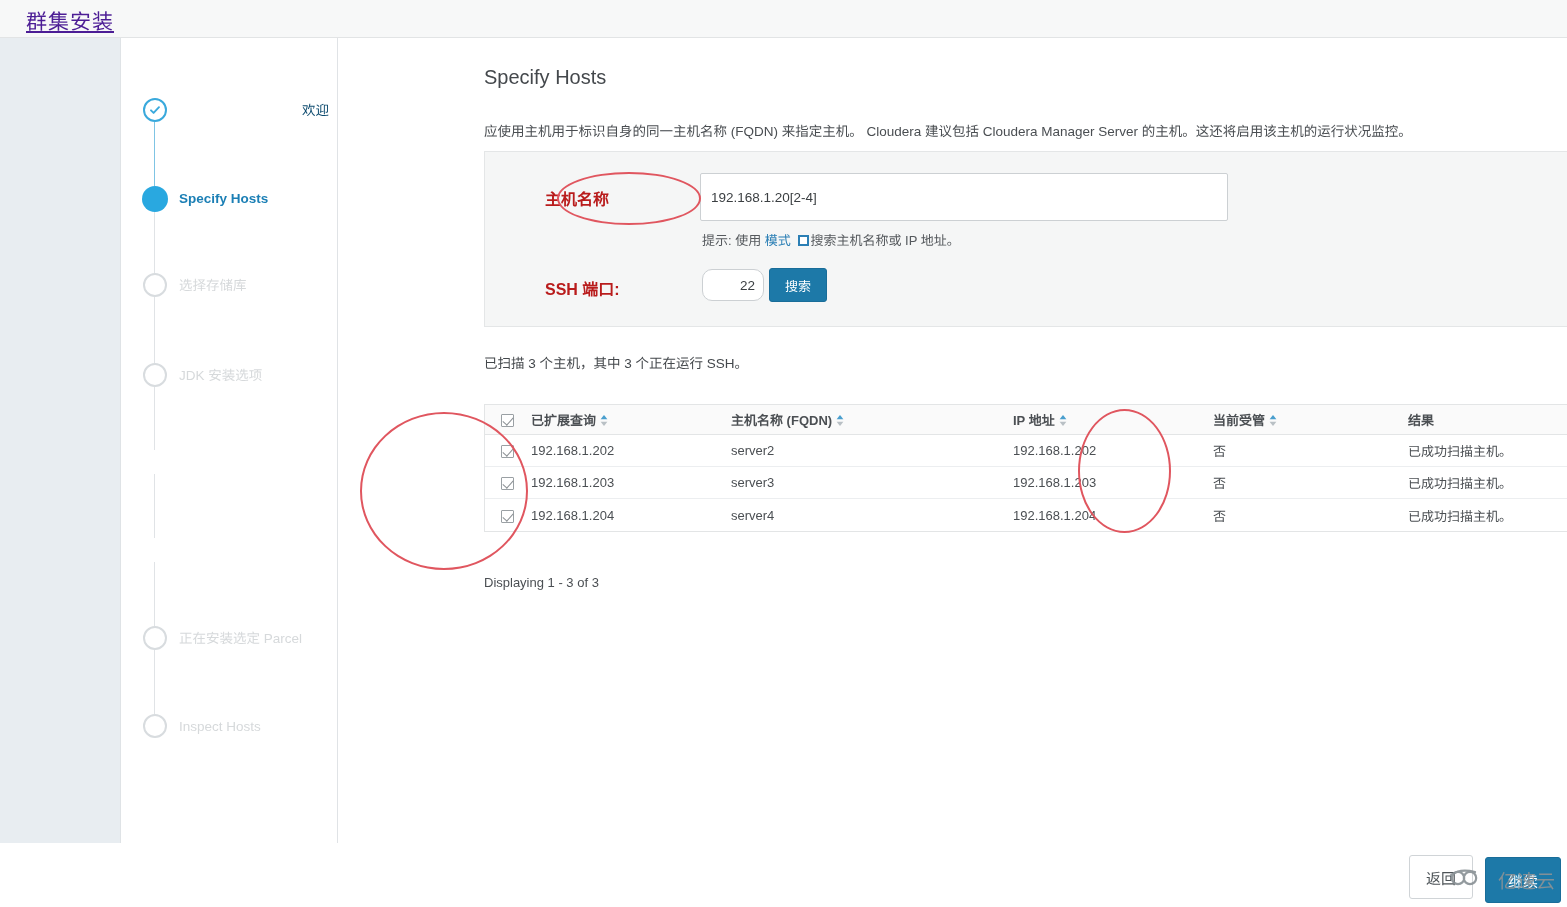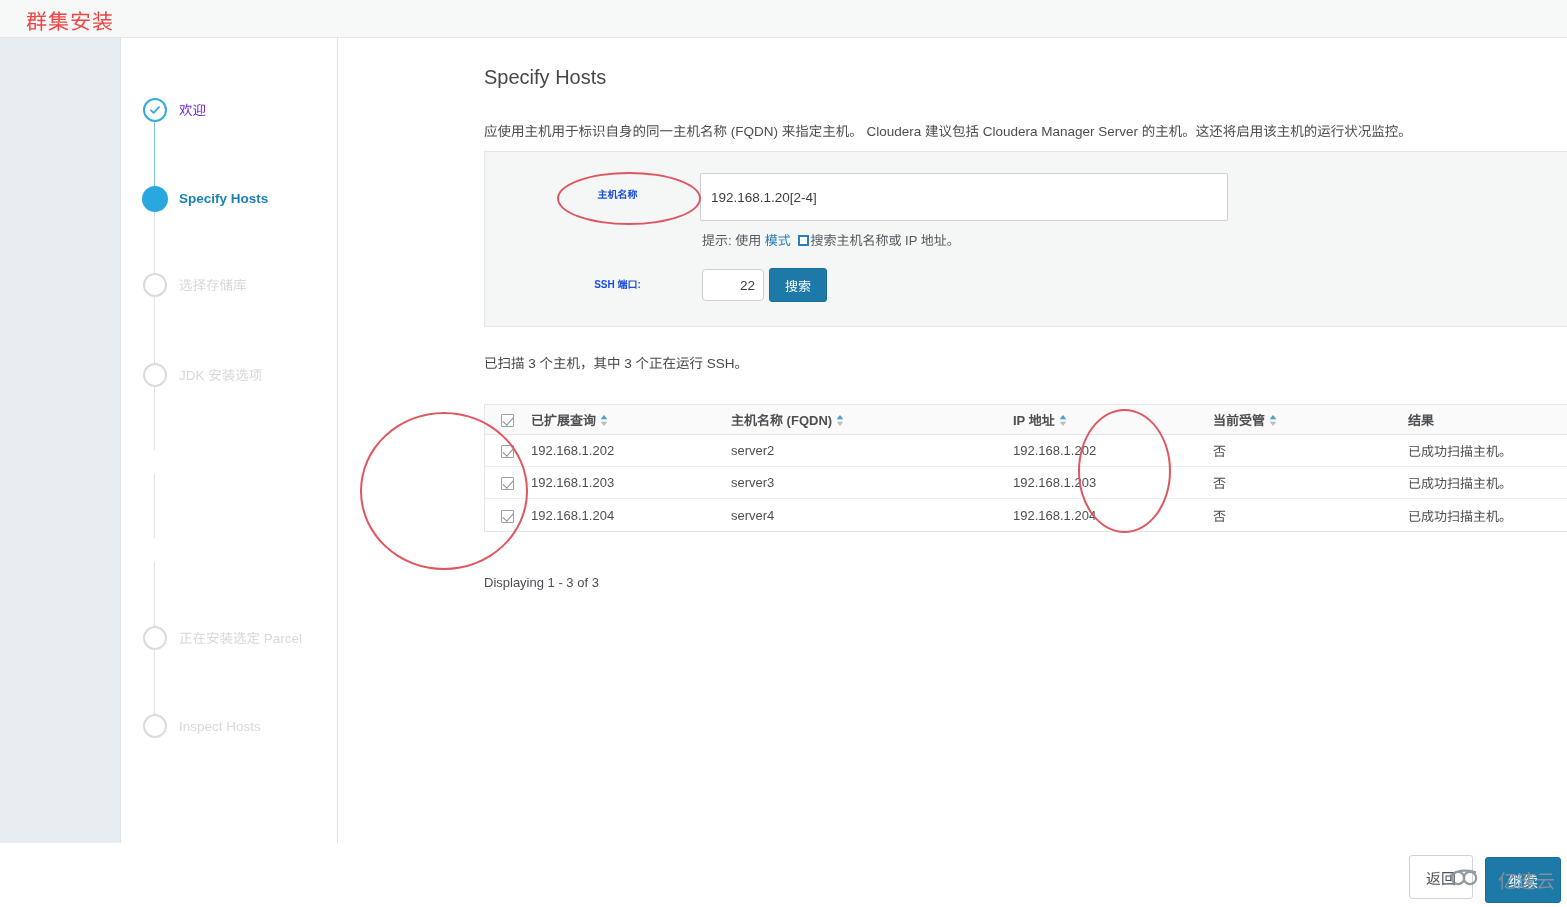--- a/index.html
+++ b/index.html
@@ -12,22 +12,23 @@
   }
   #root { position: relative; width: 1567px; height: 907px; background: #ffffff; }
 
   
   .titlebar {
     position: absolute; left: 0; top: 0; width: 1567px; height: 38px;
     background: #f7f8f8; border-bottom: 1px solid #e2e4e5;
   }
   .titlebar .title {
     position: absolute; left: 26px; top: 5px;
-    font-size: 21px; color: #ef4444; letter-spacing: 1px;
+    font-size: 21px; color: #4c1d95; letter-spacing: 1px;
     white-space: nowrap;
+    text-decoration: underline;
   }
 
   
   .page-body {
     position: absolute; left: 0; top: 38px; width: 1567px; height: 805px;
     background: #e8edf1;
   }
   .wizard {
     position: absolute; left: 120px; top: 0; width: 1447px; height: 805px;
     background: #ffffff; border-left: 1px solid #dfe3e6;
@@ -46,21 +47,21 @@
   .step-dot.done {
     border-color: #3aa9dc; background: #ffffff;
     display: flex; align-items: center; justify-content: center;
   }
   .step-dot.done svg { display: block; }
   .step-dot.active { border: none; background: #29a8e0; width: 26px; height: 26px; left: 21px; }
   .step-label {
     position: absolute; left: 58px; font-size: 13.5px; line-height: 19px;
     width: 150px;
   }
-  .step-label.done  { color: #6d28d9; }
+  .step-label.done  { color: #0c4a6e; text-align: right; }
   .step-label.active{ color: #1b7fb5; font-weight: bold; }
   .step-label.todo  { color: #d6d9db; }
   .connector { position: absolute; left: 33px; width: 1px; background: #e0e3e6; }
   .connector.lit { background: #7fc4e4; width: 1px; }
 
   
   .main {
     position: absolute; left: 218px; top: 0; right: 0; height: 805px;
     background: #ffffff; padding: 0;
   }
@@ -72,42 +73,42 @@
     position: absolute; left: 145px; top: 84px; width: 1180px;
     font-size: 13.5px; color: #4a4e52; line-height: 20px;
   }
 
   
   .searchpanel {
     position: absolute; left: 145px; top: 113px; width: 1172px; height: 176px;
     background: #f5f6f6; border: 1px solid #e4e6e7;
   }
   .flabel {
-    position: absolute; font-size: 10px; color: #1d4ed8; font-weight: bold;
-    text-align: center;
+    position: absolute; font-size: 16px; color: #b91c1c; font-weight: bold;
+    text-align: left;
   }
   .hostinput {
     position: absolute; left: 215px; top: 21px; width: 528px; height: 48px;
     background: #ffffff; border: 1px solid #ccd0d3; border-radius: 2px;
     font-size: 13.5px; color: #3b3f42; padding: 6px 10px;
     font-family: "Liberation Sans", sans-serif;
     outline: none;
   }
   .hint {
     position: absolute; left: 217px; top: 78px;
     font-size: 13px; color: #55595d;
   }
   .hint a { color: #2b7fb5; text-decoration: none; }
   .hint .modeglyph {
     display: inline-block; width: 11px; height: 11px;
     border: 2px solid #2b7fb5; background: #ffffff; margin: 0 2px -1px 3px;
   }
   .portinput {
     position: absolute; left: 217px; top: 117px; width: 62px; height: 32px;
-    background: #ffffff; border: 1px solid #ccd0d3; border-radius: 4px;
+    background: #ffffff; border: 1px solid #ccd0d3; border-radius: 10px;
     font-size: 13.5px; color: #3b3f42; text-align: right; padding: 4px 8px;
     font-family: "Liberation Sans", sans-serif; outline: none;
   }
   .searchbtn {
     position: absolute; left: 284px; top: 116px; width: 58px; height: 34px;
     background: #1d79a8; border: 1px solid #196d99; border-radius: 3px;
     color: #ffffff; font-size: 13px; cursor: pointer;
     font-family: "Liberation Sans", sans-serif;
   }
 

